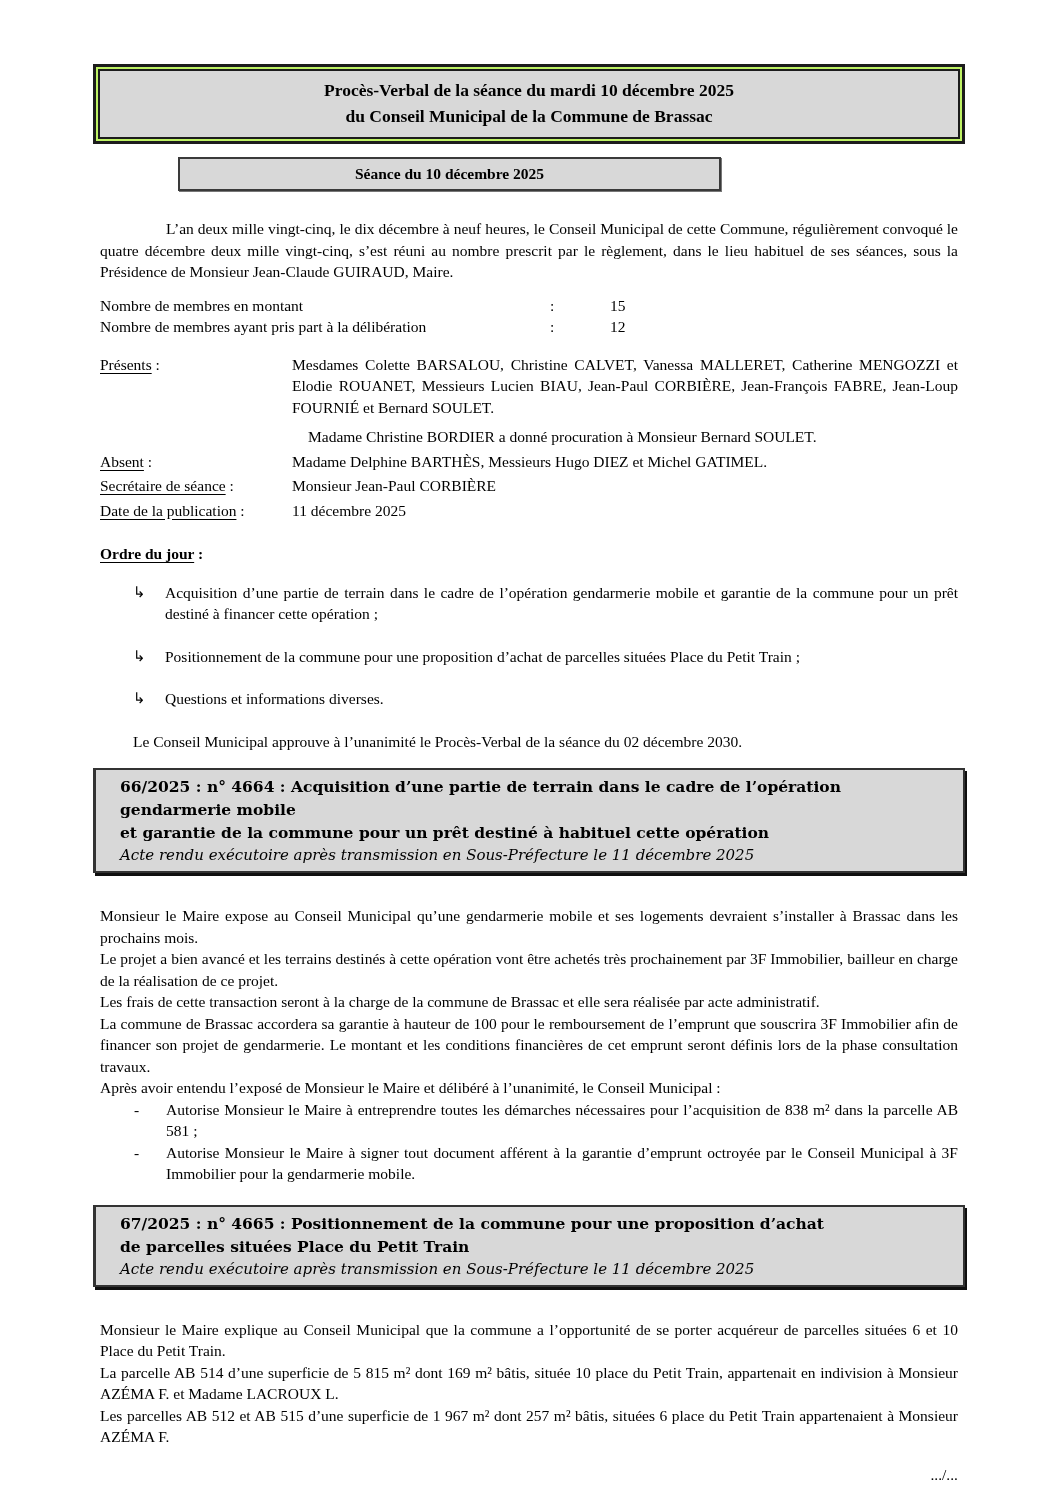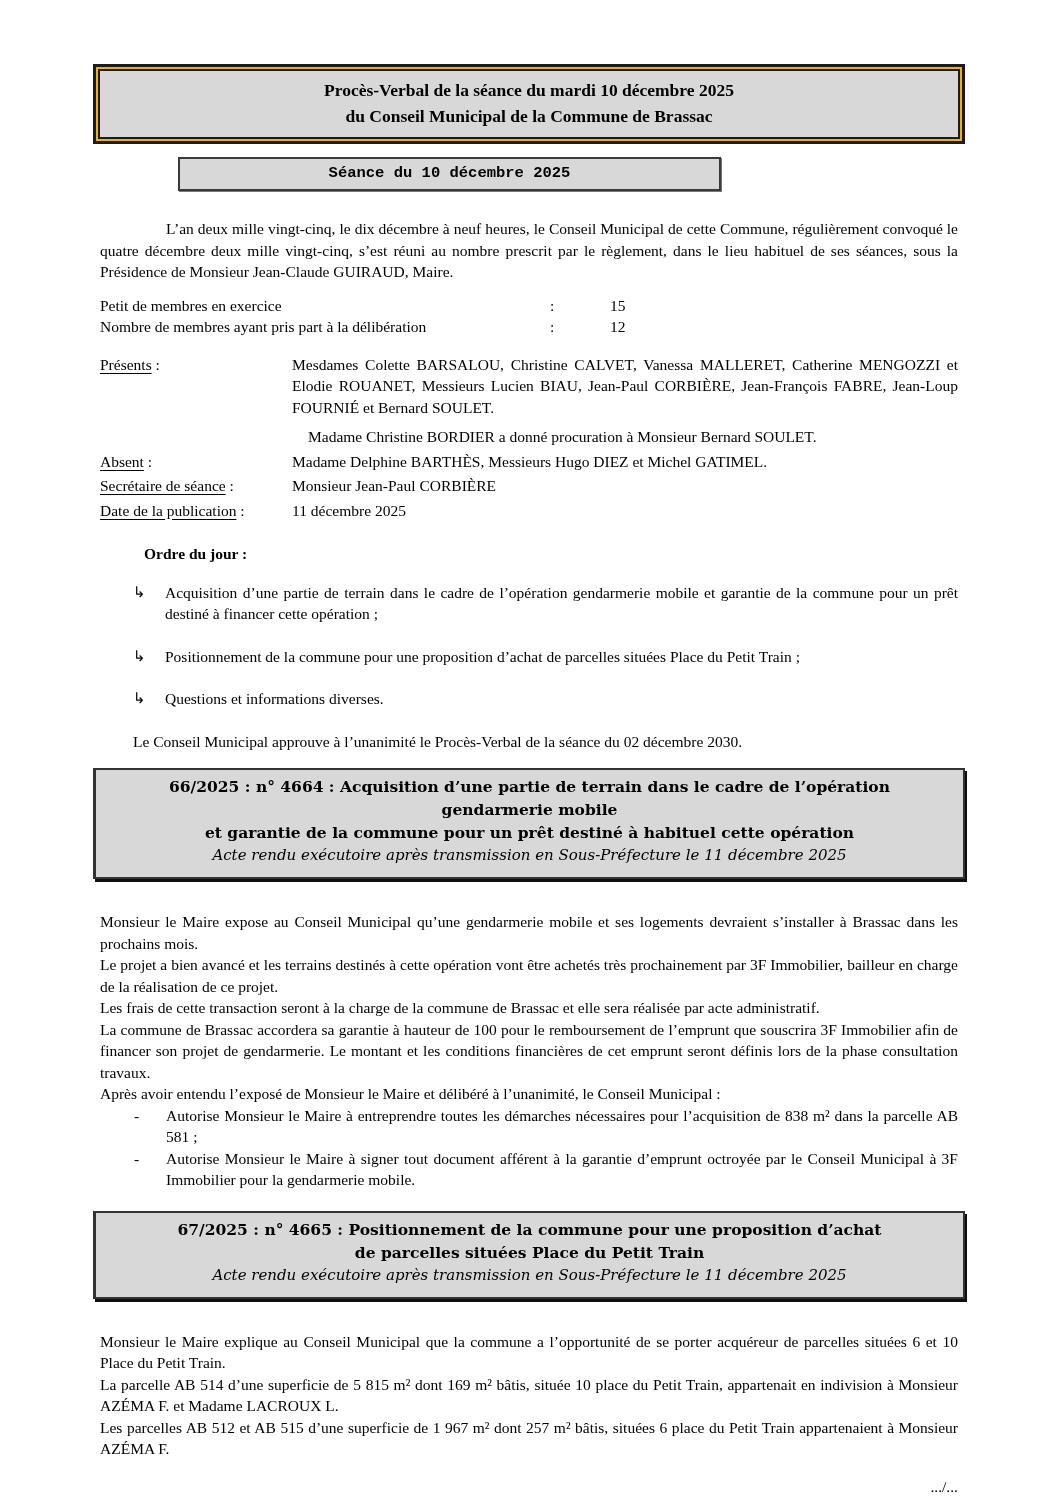--- a/index.html
+++ b/index.html
@@ -7,54 +7,54 @@
   }
   *{margin:0;padding:0;box-sizing:border-box;}
   html,body{background:#fff;}
   body{
     width:1058px;height:1497px;overflow:hidden;position:relative;
     background:var(--page_bg);color:var(--text);
     font-family:"Liberation Serif", serif;
     font-size:15.5px;line-height:21.5px;
   }
   
-  .title-box{margin:64px 93px 0;border:3px solid var(--border);padding:2px;background:#eab308;}
+  .title-box{margin:64px 93px 0;border:3px solid var(--border);padding:2px;background:#bef264;}
   .title-box-inner{border:2px solid var(--border);background:var(--box_fill);padding:6px 10px 8px;text-align:center;}
   .title-line{font-weight:bold;font-size:17.5px;line-height:26px;}
   
   .session-banner{
     margin:13px 0 0 178px;width:543px;
     background:var(--box_fill);border:2px solid #3a3a3a;box-shadow:1px 1px 0 #777;
     text-align:center;padding:4px 0 5px;
-    font-family:Liberation Mono, monospace;font-weight:bold;font-size:15.5px;line-height:21px;
+    font-family:Liberation Serif, serif;font-weight:bold;font-size:15.5px;line-height:21px;
   }
   
   .content{padding:0 100px;}
   .intro{margin-top:27px;text-align:justify;text-indent:66px;}
   .membership{margin-top:12px;}
   .membership-row{display:grid;grid-template-columns:450px 60px auto;}
   .attendance{margin-top:16px;}
   .att-row{display:grid;grid-template-columns:192px auto;margin-bottom:3px;}
   .att-row.spaced{margin-top:8px;gap:16px;}
   .att-label u, .heading u{text-underline-offset:3px;text-align:center;}
   .att-text{text-align:justify;}
   .ordre-heading{margin-top:22px;font-weight:bold;}
-  .ordre-heading .hd{text-underline-offset:3px;margin-left:44px;}
+  .ordre-heading .hd{text-decoration:underline;text-underline-offset:3px;}
   .agenda{margin-top:17px;}
   .agenda-item{display:grid;grid-template-columns:32px auto;margin:0 0 21px 33px;}
   .agenda-item:last-child{margin-bottom:0;}
   .agenda-glyph{font-family:"DejaVu Sans", sans-serif;font-size:15px;}
   .agenda-text{text-align:justify;}
   .approval{margin-top:21px;margin-left:33px;}
   
   .section-box{
     margin:16px -7px 0;background:var(--box_fill);
     border:2px solid #333;border-left-width:3px;
     box-shadow:2px 3px 0 #0f0f0f;
-    text-align:center;padding:5px 24px 10px;
+    text-align:left;padding:5px 24px 4px;
     font-family:"DejaVu Serif", serif;
   }
   .section-title{font-weight:bold;font-size:15.5px;line-height:23px;}
   .section-subtitle{font-style:italic;font-size:15px;line-height:23px;}
   .section-box.second{margin-top:20px;}
   .section-body{margin-top:32px;font-family:Liberation Serif, serif;}
   .section-body p{text-align:justify;}
   .dash-item{display:grid;grid-template-columns:33px auto;margin-left:33px;}
   .dash-glyph{text-align:left;padding-left:1px;}
   .dash-text{text-align:justify;}
@@ -71,21 +71,21 @@
 </div>
 
 <div class="session-banner">Séance du 10 décembre 2025</div>
 
 <div class="content">
 
   <p class="intro">L’an deux mille vingt-cinq, le dix décembre à neuf heures, le Conseil Municipal de cette Commune, régulièrement convoqué le quatre décembre deux mille vingt-cinq, s’est réuni au nombre prescrit par le règlement, dans le lieu habituel de ses séances, sous la Présidence de Monsieur Jean-Claude GUIRAUD, Maire.</p>
 
   <div class="membership">
     <div class="membership-row">
-      <span>Petit de membres en exercice</span>
+      <span>Nombre de membres en montant</span>
       <span>:</span>
       <span>15</span>
     </div>
     <div class="membership-row">
       <span>Nombre de membres ayant pris part à la délibération</span>
       <span>:</span>
       <span>12</span>
     </div>
   </div>
 

